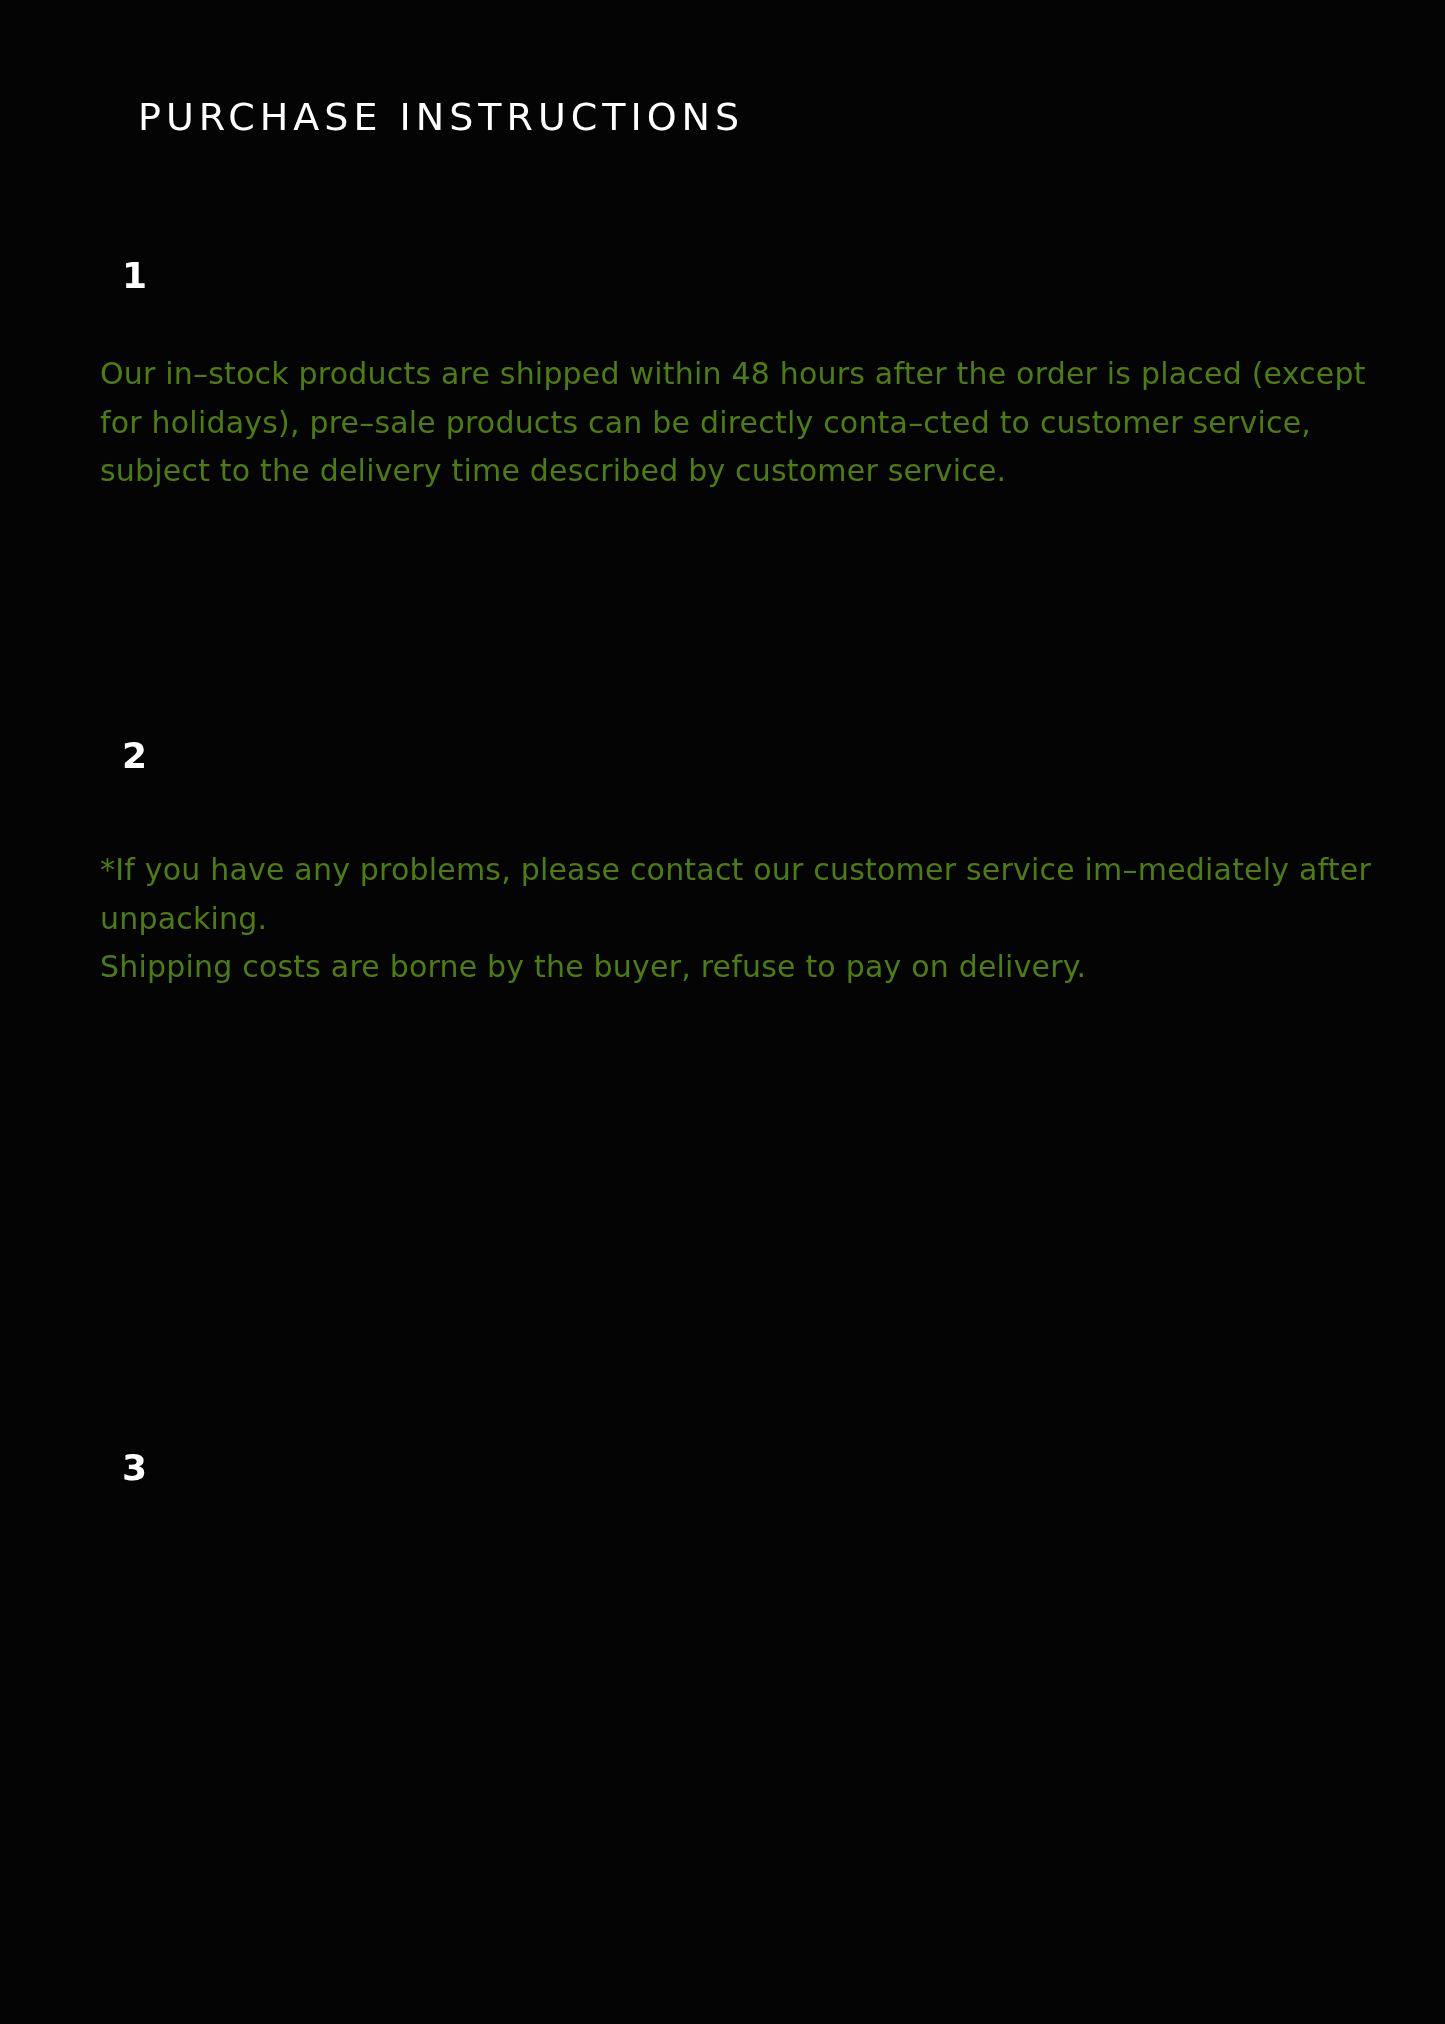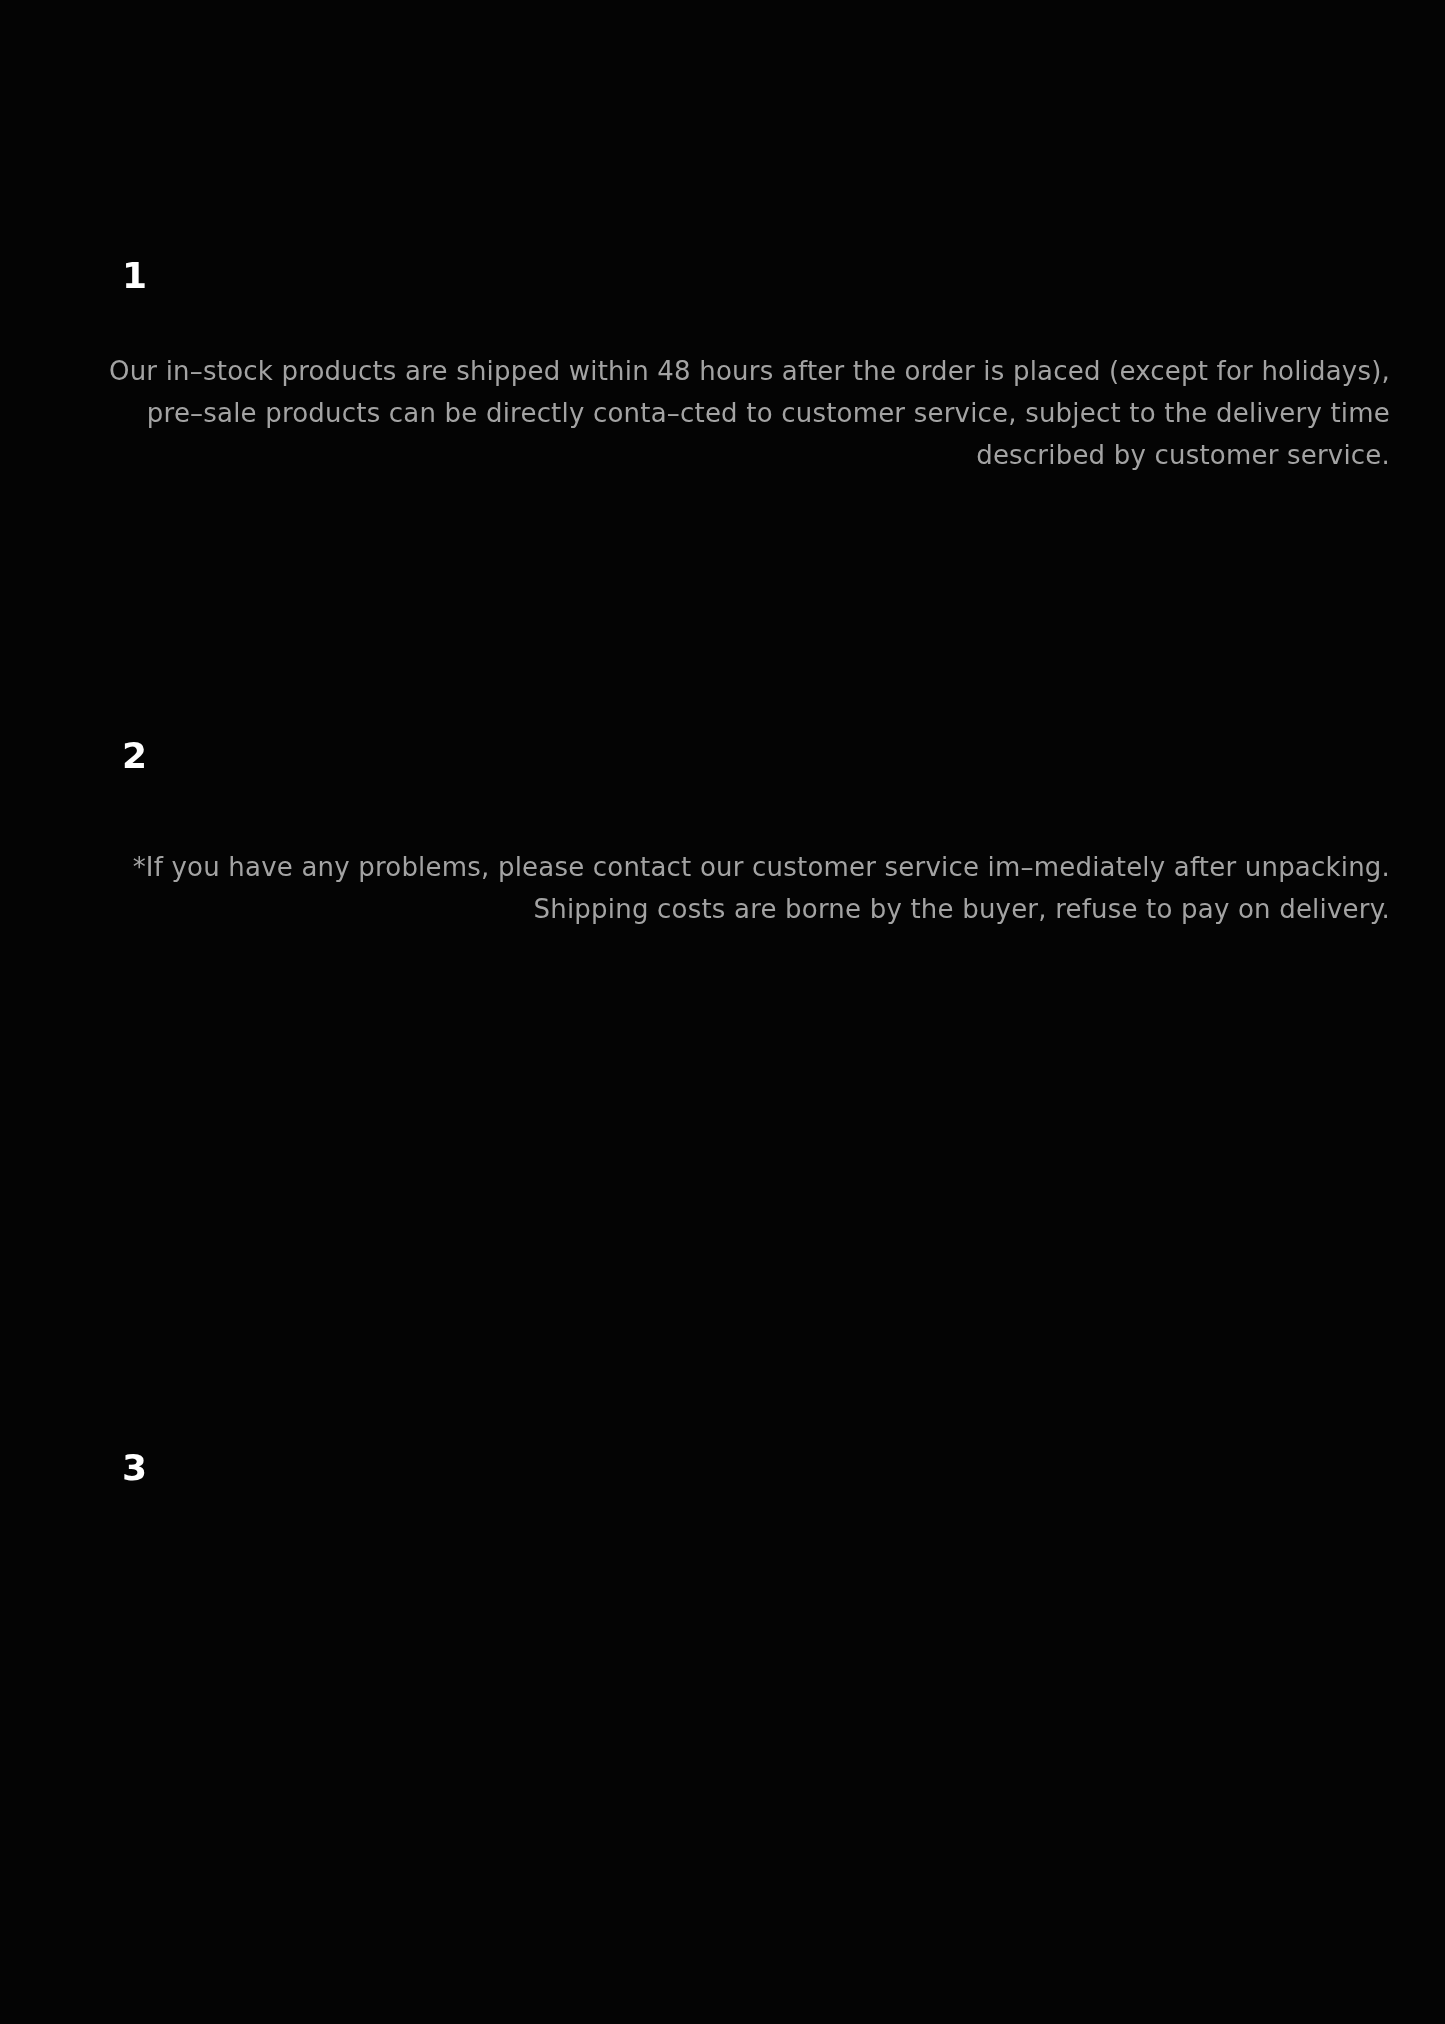--- a/index.html
+++ b/index.html
@@ -36,45 +36,45 @@
     width: 1290px;
   }
   .sec-num {
     font-size: 36px;
     color: #ffffff;
     font-weight: 700;
     margin-left: 22px;
     line-height: 1;
   }
   .para {
-    font-size: 26px;
+    font-size: 30px;
     line-height: 1.62;
-    color: #a3a3a3;
+    color: #4d7c0f;
     font-weight: 400;
     margin: 0;
     letter-spacing: 0.2px;
-    text-align: right;
   }
   .para + .para {
     margin-top: 52px;
   }
   .sec-body {
     margin-top: 56px;
   }
   #section-1 { top: 258px; }
   #section-2 { top: 738px; }
   #section-3 { top: 1450px; }
   #section-2 .sec-body { margin-top: 72px; }
   #section-3 .sec-body { margin-top: 66px; }
 </style>
 </head>
 <body>
 
 <div class="page">
 
+  <div class="doc-title">PURCHASE INSTRUCTIONS</div>
 
   <div class="section" id="section-1">
     <div class="sec-num">1</div>
     <div class="sec-body">
       <p class="para">Our in–stock products are shipped within 48 hours after the order is placed (except for holidays), pre–sale products can be directly conta–cted to customer service, subject to the delivery time described by customer service.</p>
     </div>
   </div>
 
   <div class="section" id="section-2">
     <div class="sec-num">2</div>

